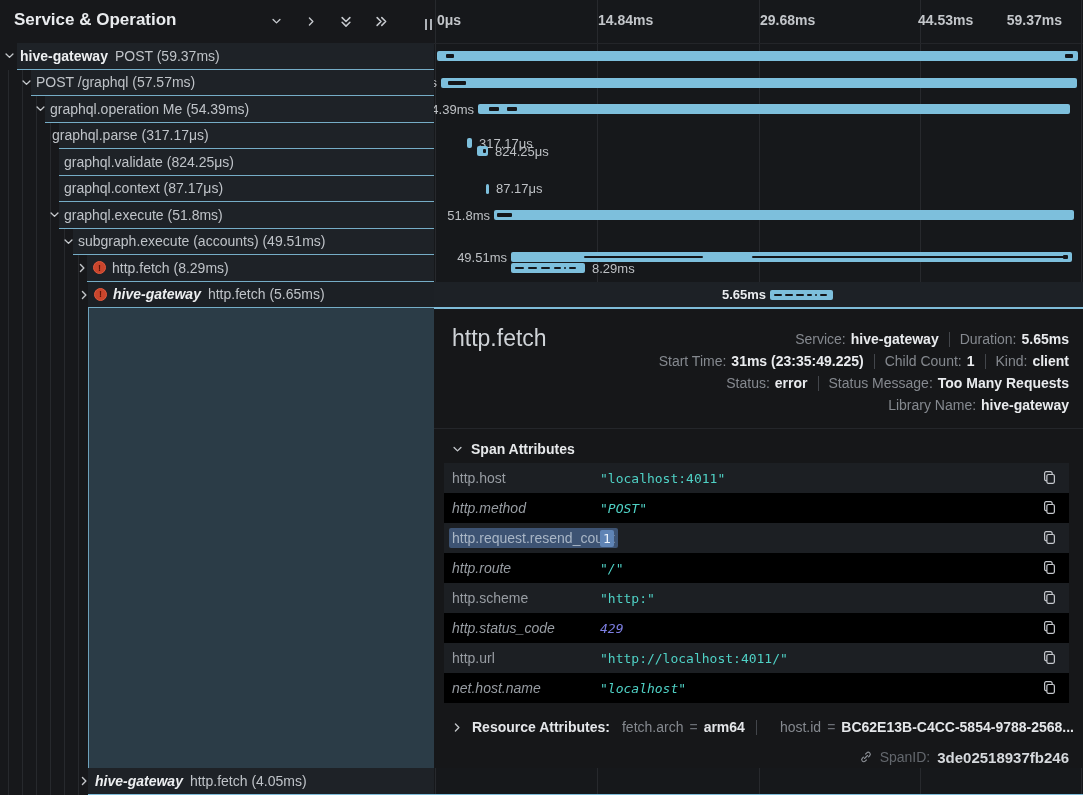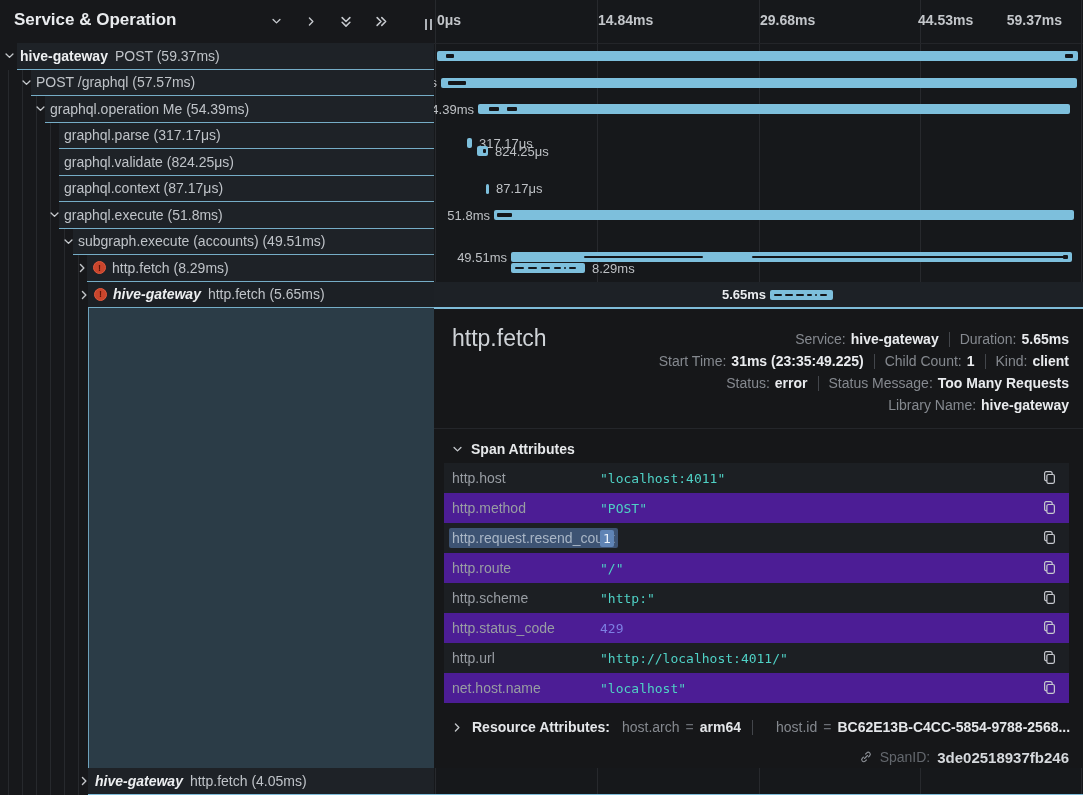--- a/index.html
+++ b/index.html
@@ -48,21 +48,21 @@
   .meta-label{color:#85898f;}
   .meta-value{color:#e9ebee;font-weight:700;margin-left:5px;}
   .meta-sep{width:1px;height:15px;background:#43464b;margin:0 10px;}
   .sa-divider{position:absolute;left:0;top:119px;width:649px;height:1px;background:#24262a;}
   .sa-header{position:absolute;left:18px;top:130px;height:20px;display:flex;align-items:center;gap:8px;cursor:pointer;}
   .sa-header .sa-title{font-size:14px;font-weight:700;color:#e6e8ea;}
   .sa-header .t-chev{position:static;transform:none;}
   .attr-table{position:absolute;left:10px;top:154px;width:625px;}
   .attr-row{position:relative;height:30px;display:flex;align-items:center;}
   .attr-row.alt0{background:#1c1f23;}
-  .attr-row.alt1{background:#4c1d95;}
+  .attr-row.alt1{background:#000000;font-style:italic;}
   .attr-key{font-size:14px;color:#989da3;margin-left:8px;width:148px;flex:none;white-space:nowrap;}
   .attr-key .hl{background:var(--selection-key-bg);color:#a9b6c6;border-radius:2px;padding:2px 3px;margin-left:-3px;}
   .attr-val{font-family:"DejaVu Sans Mono", monospace;font-size:13px;white-space:nowrap;}
   .attr-val.string{color:var(--string-value);}
   .attr-val.number{color:var(--number-value);}
   .attr-val .vhl{background:var(--selection-value-bg);color:#eaf2fb;padding:1px 3px;border-radius:2px;}
   .copy-btn{position:absolute;right:12px;top:7px;color:#c6c9ce;cursor:pointer;display:flex;}
   .res-row{position:absolute;left:18px;top:404px;height:28px;display:flex;align-items:center;font-size:14px;white-space:nowrap;cursor:pointer;}
   .res-title{font-weight:700;color:#e4e6e9;margin-left:9px;}
   .res-key{color:#85898f;margin-left:12px;}
@@ -143,21 +143,21 @@
             <svg viewBox="0 0 16 16" width="11" height="11" style="transform:rotate(90deg)">
               <path d="M5 3 L10 8 L5 13" fill="none" stroke="currentColor" stroke-width="2" stroke-linecap="round" stroke-linejoin="round"></path>
             </svg>
           </span>
           <div class="t-text" style="left:50px">
             <span class="op">graphql.operation Me (54.39ms)</span>
           </div>
         </div>
         <div class="t-row" style="top: 122.5px; height: 26.5px;">
           <div class="t-bg" style="left:59px"></div>
-          <div class="t-text" style="left:64px">
+          <div class="t-text" style="left:52px">
             <span class="op">graphql.parse (317.17μs)</span>
           </div>
         </div>
         <div class="t-row" style="top: 149px; height: 26.5px;">
           <div class="t-bg" style="left:59px"></div>
           <div class="t-text" style="left:64px">
             <span class="op">graphql.validate (824.25μs)</span>
           </div>
         </div>
         <div class="t-row" style="top: 175.5px; height: 26.5px;">
@@ -444,21 +444,21 @@
             </span>
           </div>
         </div>
       <div class="res-row" id="res-row">
           <span class="t-chev" style="position:static;transform:none">
             <svg viewBox="0 0 16 16" width="11" height="11">
               <path d="M5 3 L10 8 L5 13" fill="none" stroke="currentColor" stroke-width="2" stroke-linecap="round" stroke-linejoin="round"></path>
             </svg>
           </span>
           <span class="res-title">Resource Attributes:</span>
-          <span class="res-key">host.arch</span>
+          <span class="res-key">fetch.arch</span>
           <span class="res-eq">=</span>
           <span class="res-val">arm64</span>
           <span class="res-sep"></span>
           <span class="res-key">host.id</span>
           <span class="res-eq">=</span>
           <span class="res-val">BC62E13B-C4CC-5854-9788-2568...</span>
         </div>
       <div class="spanid-row" id="spanid-row">
           <span style="color:#8a8e94;display:flex">
             <svg viewBox="0 0 16 16" width="14" height="14">

